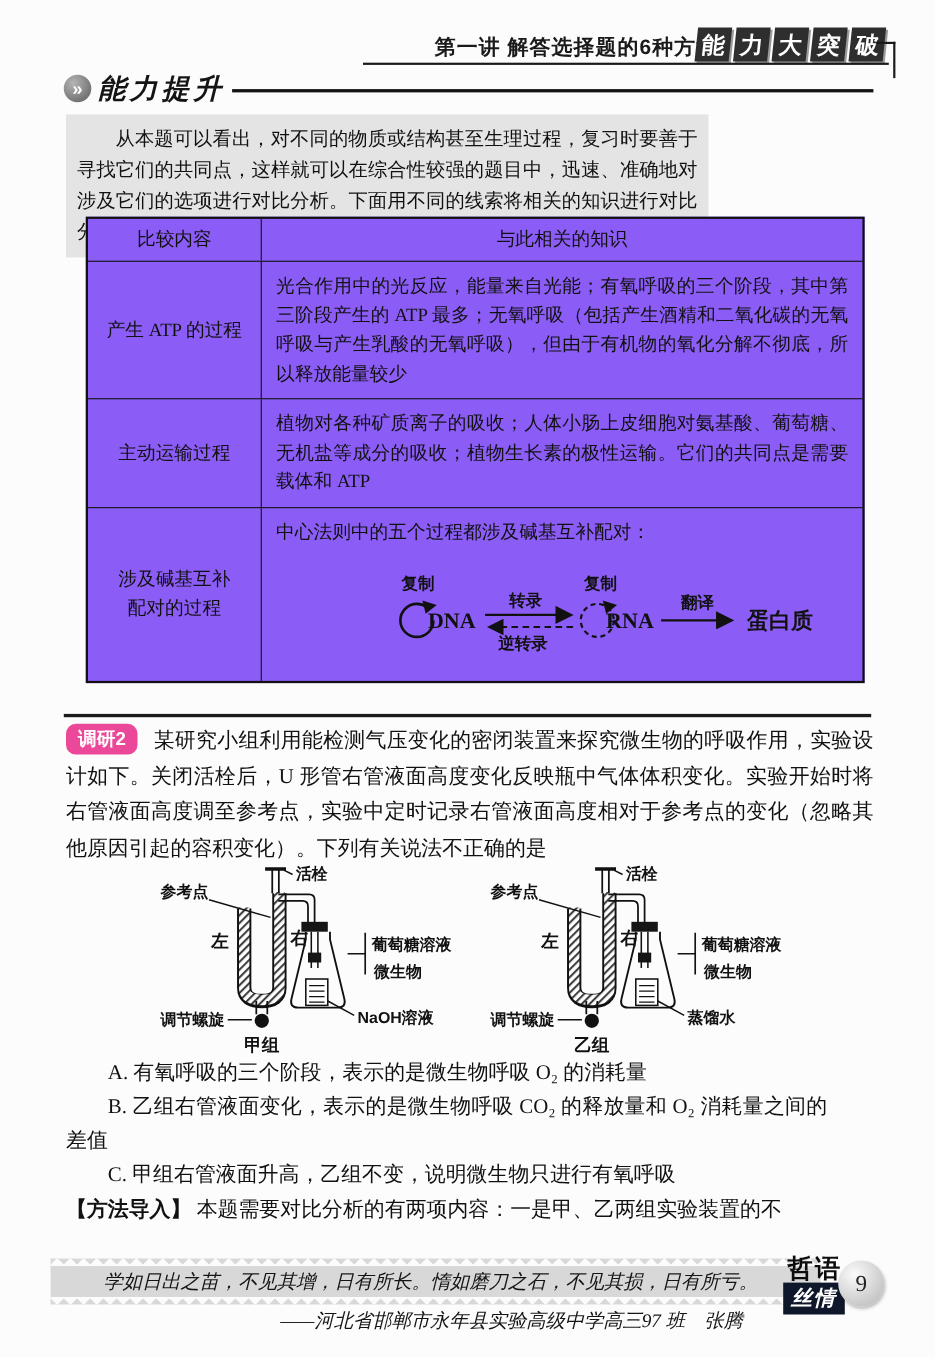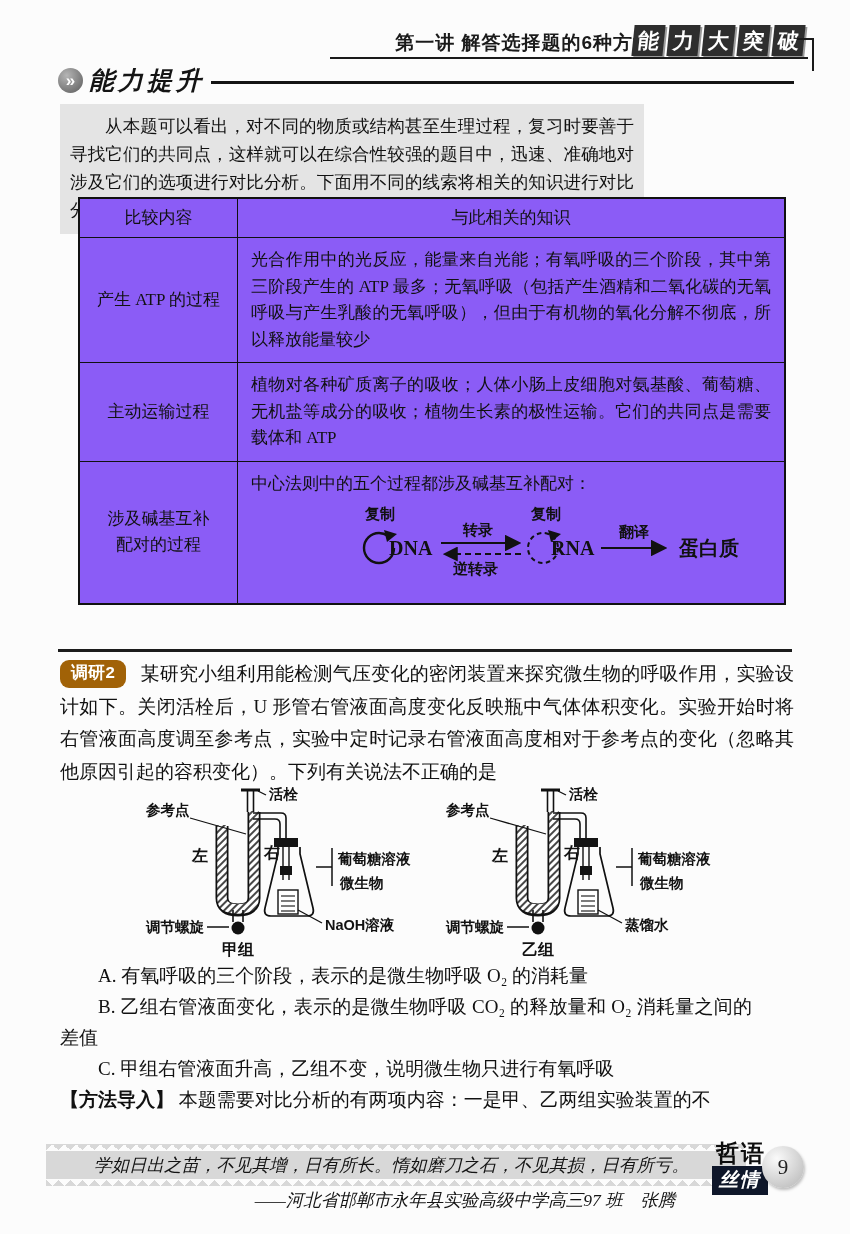--- a/index.html
+++ b/index.html
@@ -54,36 +54,36 @@
     width:158px;flex:0 0 158px;border-right:1.5px solid #111;box-sizing:border-box;
     display:flex;flex-direction:column;align-items:center;justify-content:center;
     text-align:center;padding:6px 4px;
   }
   .cmp-table .c2{flex:1;box-sizing:border-box;padding:9px 13px;text-align:justify;}
   .cmp-table .head .c1,.cmp-table .head .c2{
     padding:6px 4px;justify-content:center;text-align:center;
   }
   .cmp-table .head{height:38px;}
   .cmp-table .head .c2{display:flex;align-items:center;justify-content:center;}
-  .dogma-wrap{margin:4px 0 4px 78px;}
+  .dogma-wrap{margin:20px 0 4px 78px;}
   svg text{font-family:"Liberation Sans","DejaVu Sans",sans-serif;}
   .dg{font-weight:bold;font-size:15px;fill:#111;}
   .dgb{font-weight:bold;font-size:20px;fill:#111;font-family:"Liberation Serif",serif;}
   .lab{font-weight:bold;font-size:14.5px;fill:#111;}
   .lab2{font-weight:bold;font-size:16px;fill:#111;}
   .table-end-rule{position:absolute;top:649px;left:58px;width:734px;height:3px;background:#1c1c1c;}
   
   .survey{
     position:absolute;top:658px;left:60px;width:734px;
     font-size:19px;line-height:32.5px;text-align:justify;
   }
   .badge{
-    display:inline-block;background:#a16207;color:#fff;border-radius:9px;
+    display:inline-block;background:#ec4899;color:#fff;border-radius:9px;
     padding:1px 11px 2px 11px;font-size:17px;line-height:25px;
-    font-family:Liberation Mono, monospace;font-weight:bold;
+    font-family:Liberation Sans, sans-serif;font-weight:bold;
     margin-right:14px;vertical-align:2px;
   }
   
   .apparatus-left{position:absolute;top:782px;left:132px;}
   .apparatus-right{position:absolute;top:782px;left:432px;}
   
   .qa{position:absolute;top:960px;left:60px;width:692px;font-size:19px;line-height:31px;}
   .qa p{margin:0;text-align:justify;}
   .qa p.option{text-indent:2em;}
   .method-label{font-weight:bold;font-family:"Liberation Sans",sans-serif;}

